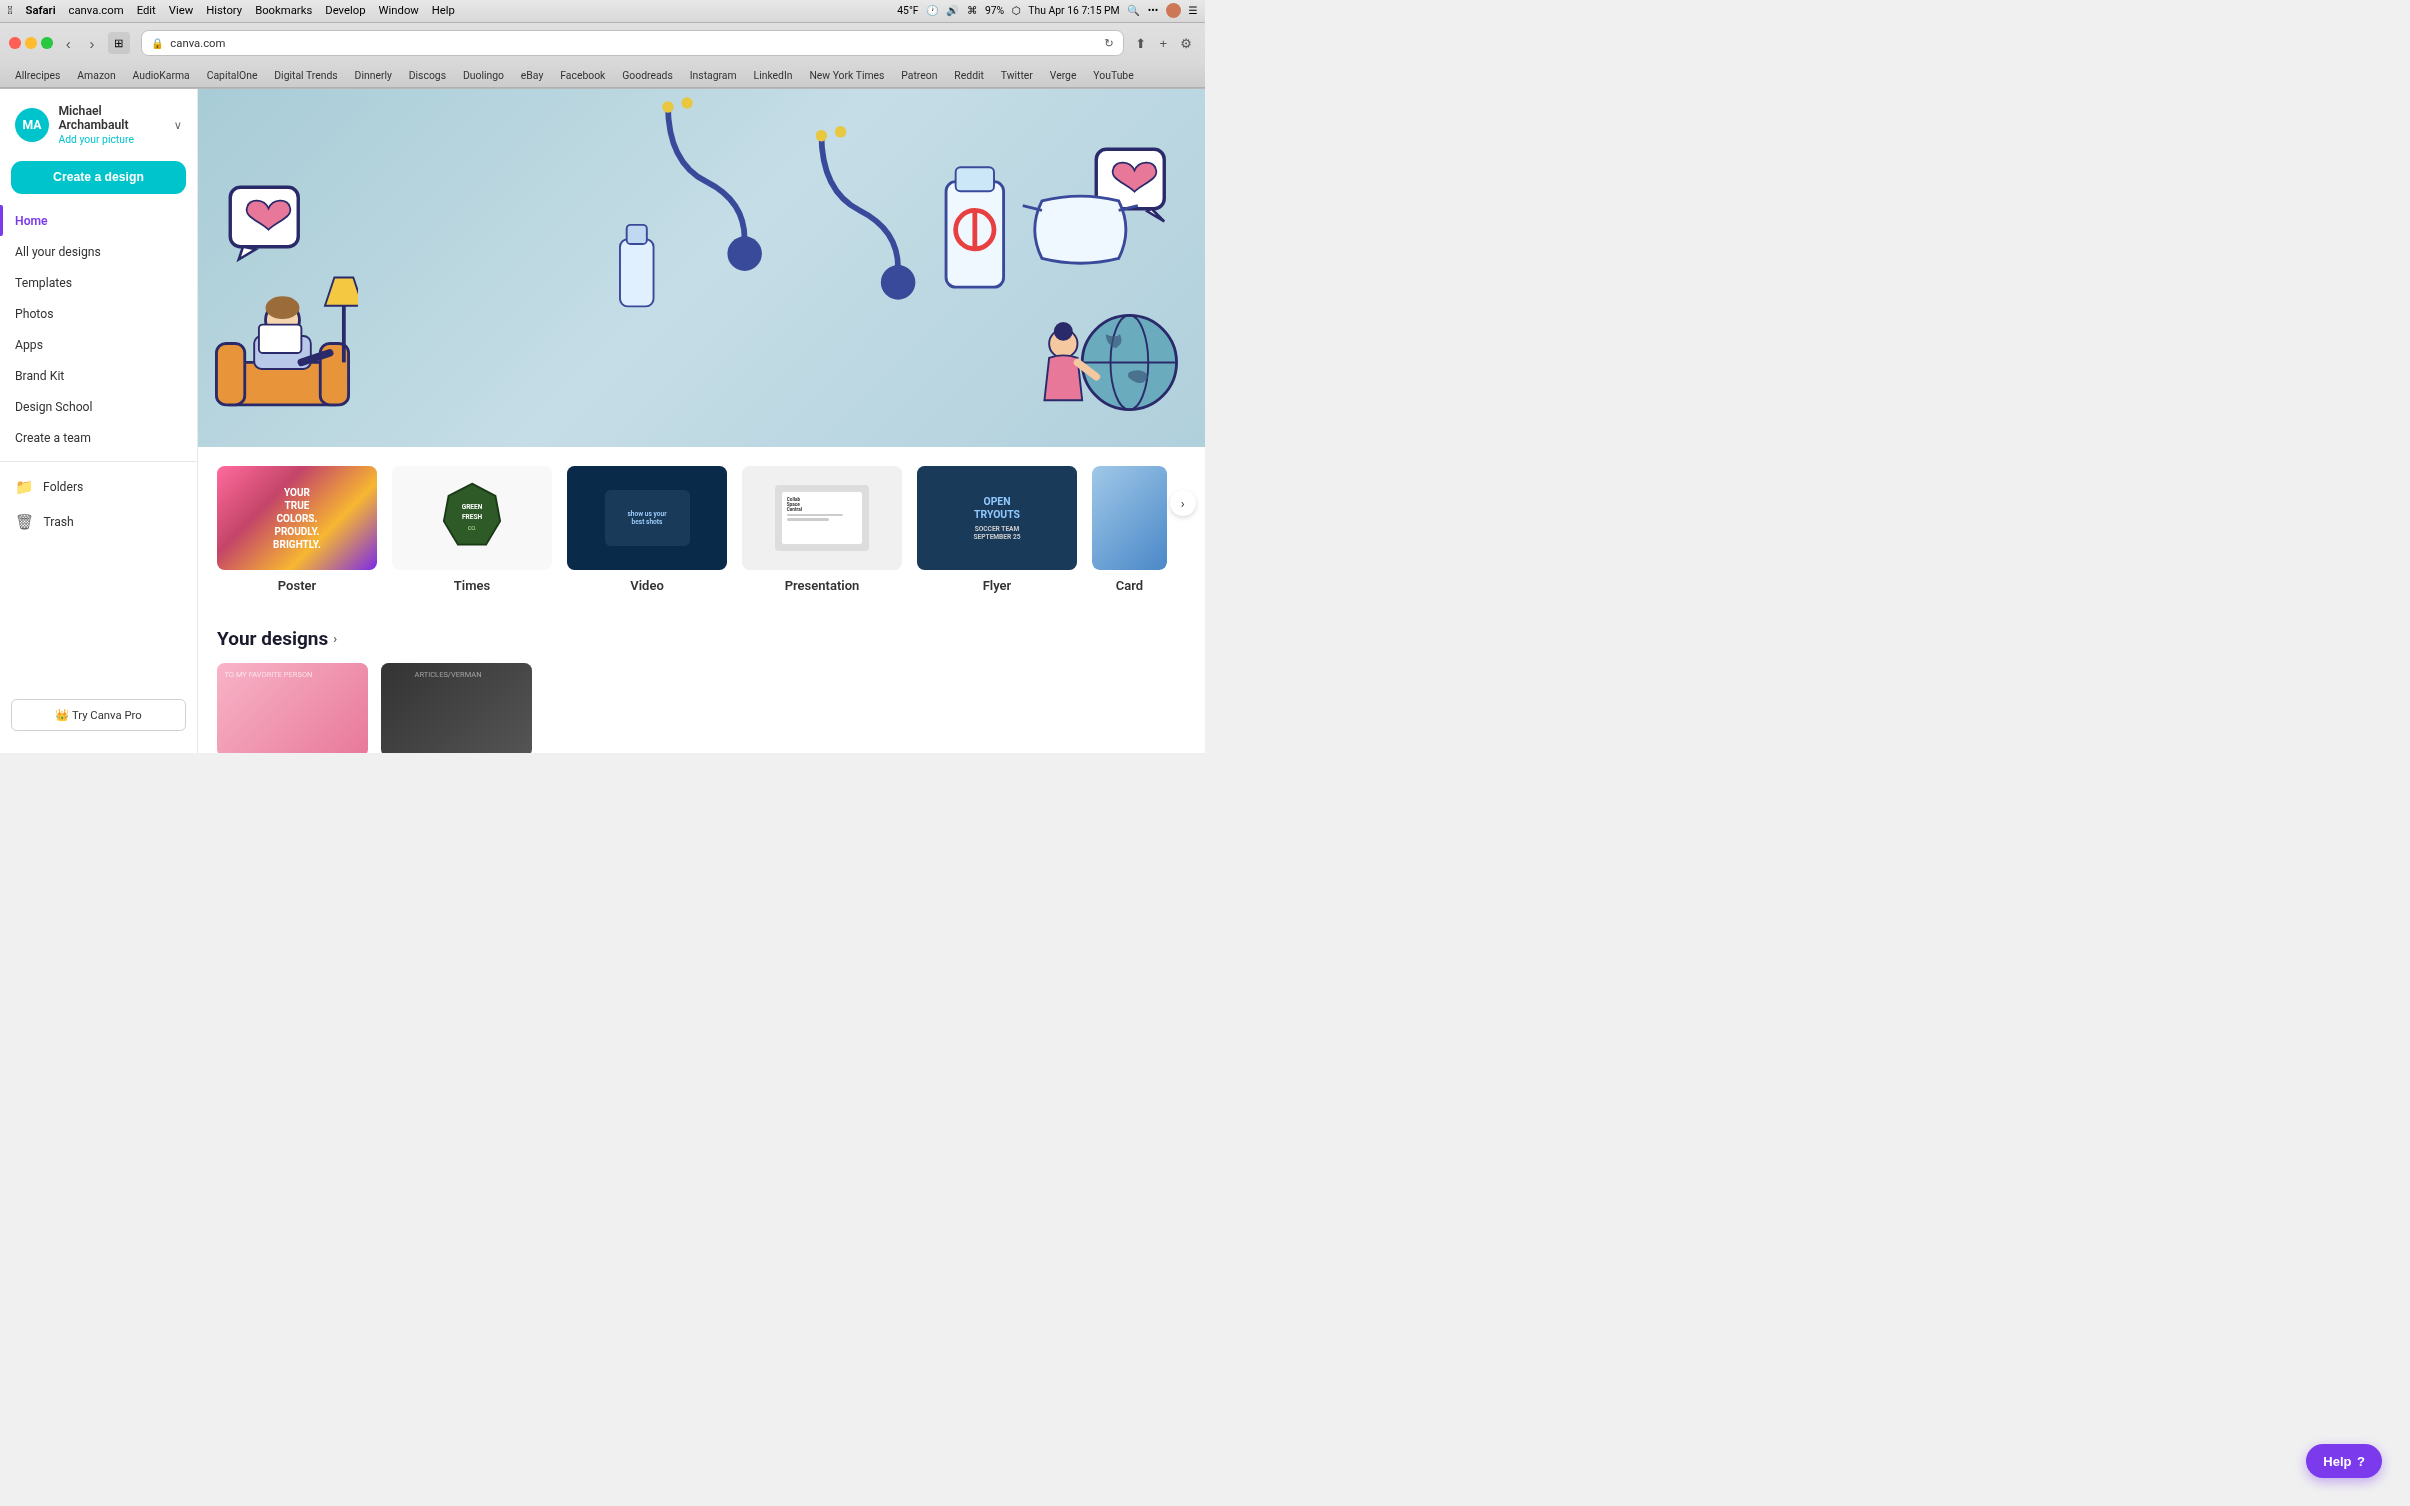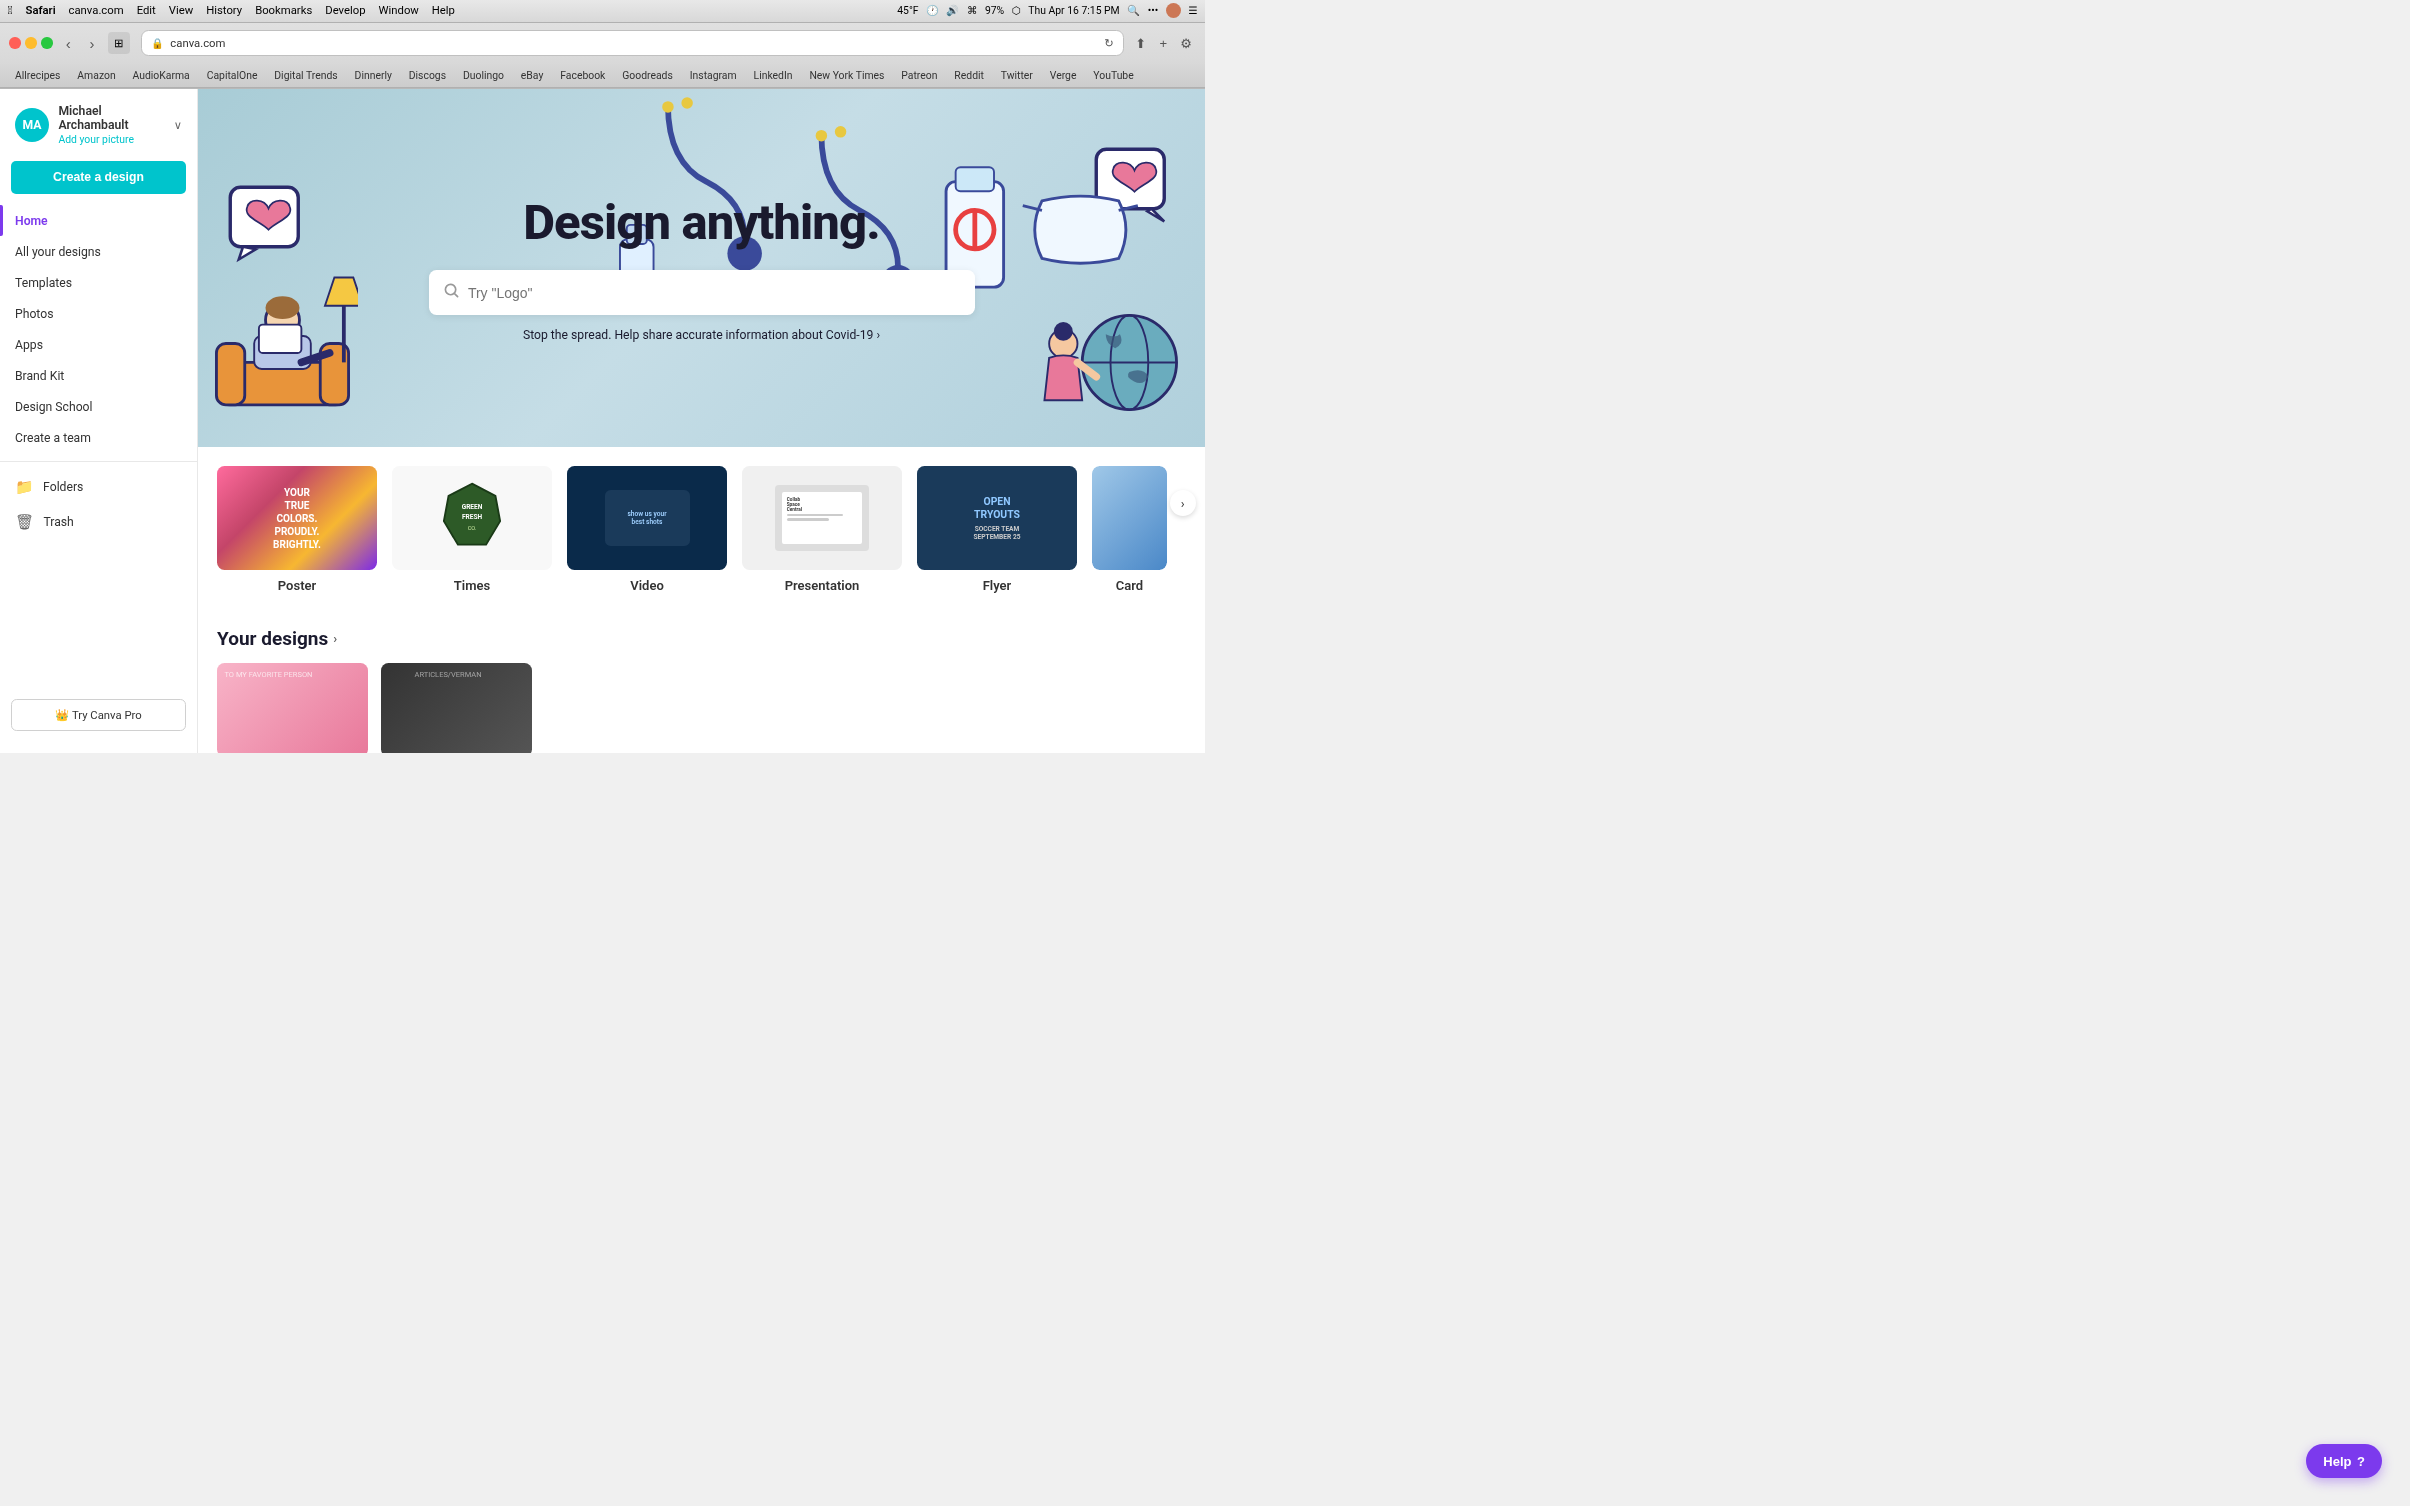--- a/index.html
+++ b/index.html
@@ -108,21 +108,21 @@
     .profile-info { flex: 1; }
     .profile-name { font-size: 12.2px; font-weight: 600; color: #333; }
     .profile-add-pic { font-size: 10.4px; color: #00c4cc; margin-top: 0.9px; }
     .profile-chevron { color: #666; font-size: 11.3px; }
 
     .create-design-btn {
       margin: 3.8px 11.3px 11.3px 11.3px;
       background: #00c4cc;
       color: #fff;
       border: none;
-      border-radius: 5px;
+      border-radius: 11px;
       padding: 9.4px 15px;
       font-size: 12.2px;
       font-weight: 600;
       cursor: pointer;
       text-align: center;
     }
 
     .sidebar-nav { flex: 1; }
     .sidebar-item {
       display: flex;
@@ -685,33 +685,20 @@
 
           <path d="M880 120 Q920 110 960 120 Q975 150 960 180 Q920 190 880 180 Q865 150 880 120Z" fill="#f0f8ff" stroke="#3a4a9a" stroke-width="3"></path>
           <line x1="880" y1="130" x2="860" y2="125" stroke="#3a4a9a" stroke-width="3"></line>
           <line x1="960" y1="130" x2="980" y2="125" stroke="#3a4a9a" stroke-width="3"></line>
 
           <rect x="440" y="160" width="35" height="70" rx="8" fill="#e0f0ff" stroke="#3a4a9a" stroke-width="2"></rect>
           <rect x="447" y="145" width="21" height="20" rx="4" fill="#c0d8f0" stroke="#3a4a9a" stroke-width="2"></rect>
         </svg>
       </div>
 
-      <div class="hero-content">
-        <h1 class="hero-title">Design anything.</h1>
-        <div class="hero-search-container">
-          <span class="search-icon-svg">
-            <svg width="15" height="15" viewBox="0 0 16 16" fill="none">
-              <circle cx="7" cy="7" r="5.5" stroke="#999" stroke-width="1.8"></circle>
-              <line x1="11.5" y1="11.5" x2="14.5" y2="14.5" stroke="#999" stroke-width="1.8" stroke-linecap="round"></line>
-            </svg>
-          </span>
-          <input class="hero-search-input" type="text" placeholder="Try &quot;Logo&quot;" style="">
-        </div>
-        <p class="hero-covid-link">Stop the spread. Help share accurate information about Covid-19 ›</p>
-      </div>
     </div>
 
     <div class="templates-wrapper">
       <div class="templates-section">
         <div class="templates-row">
 
           <div class="template-card">
             <div class="template-thumb">
               <div class="poster-thumb">
                 <div class="poster-text-sm">YOUR<br>TRUE<br>COLORS.<br>PROUDLY.<br>BRIGHTLY.</div>

